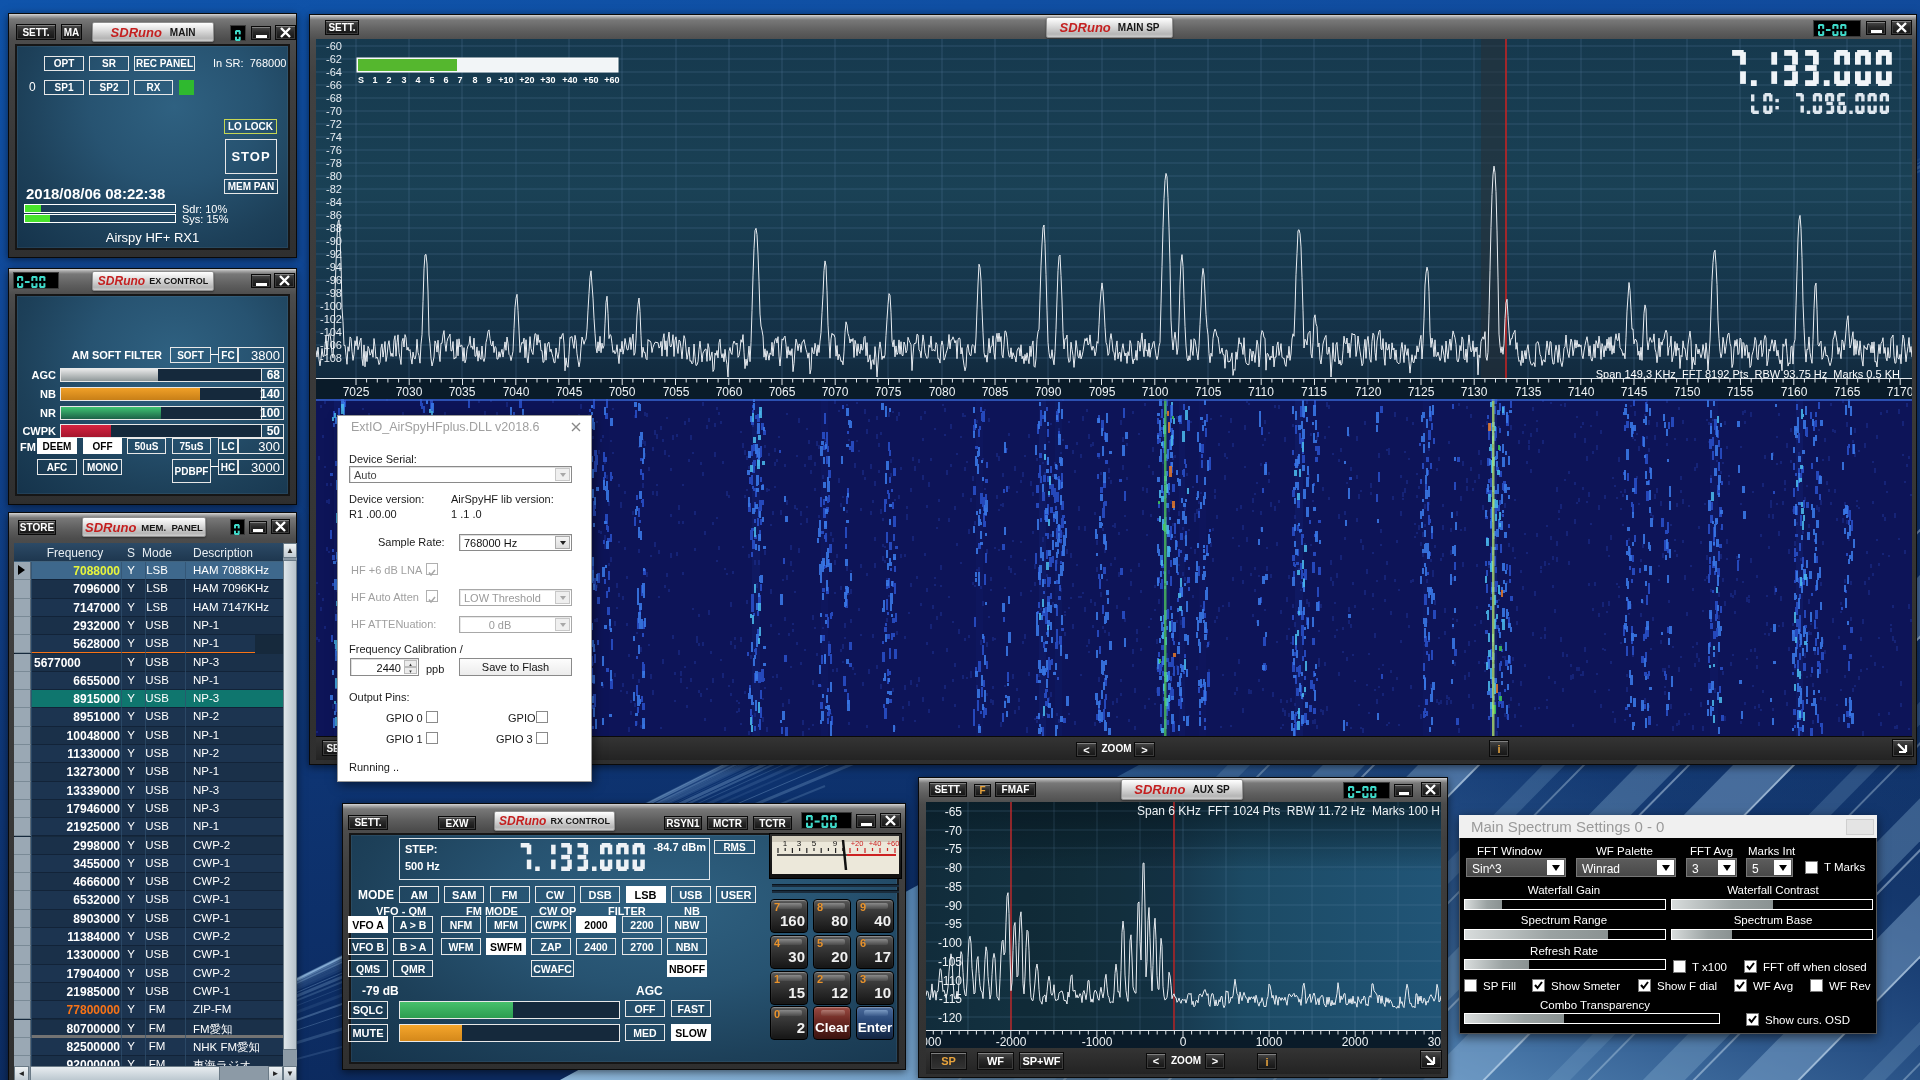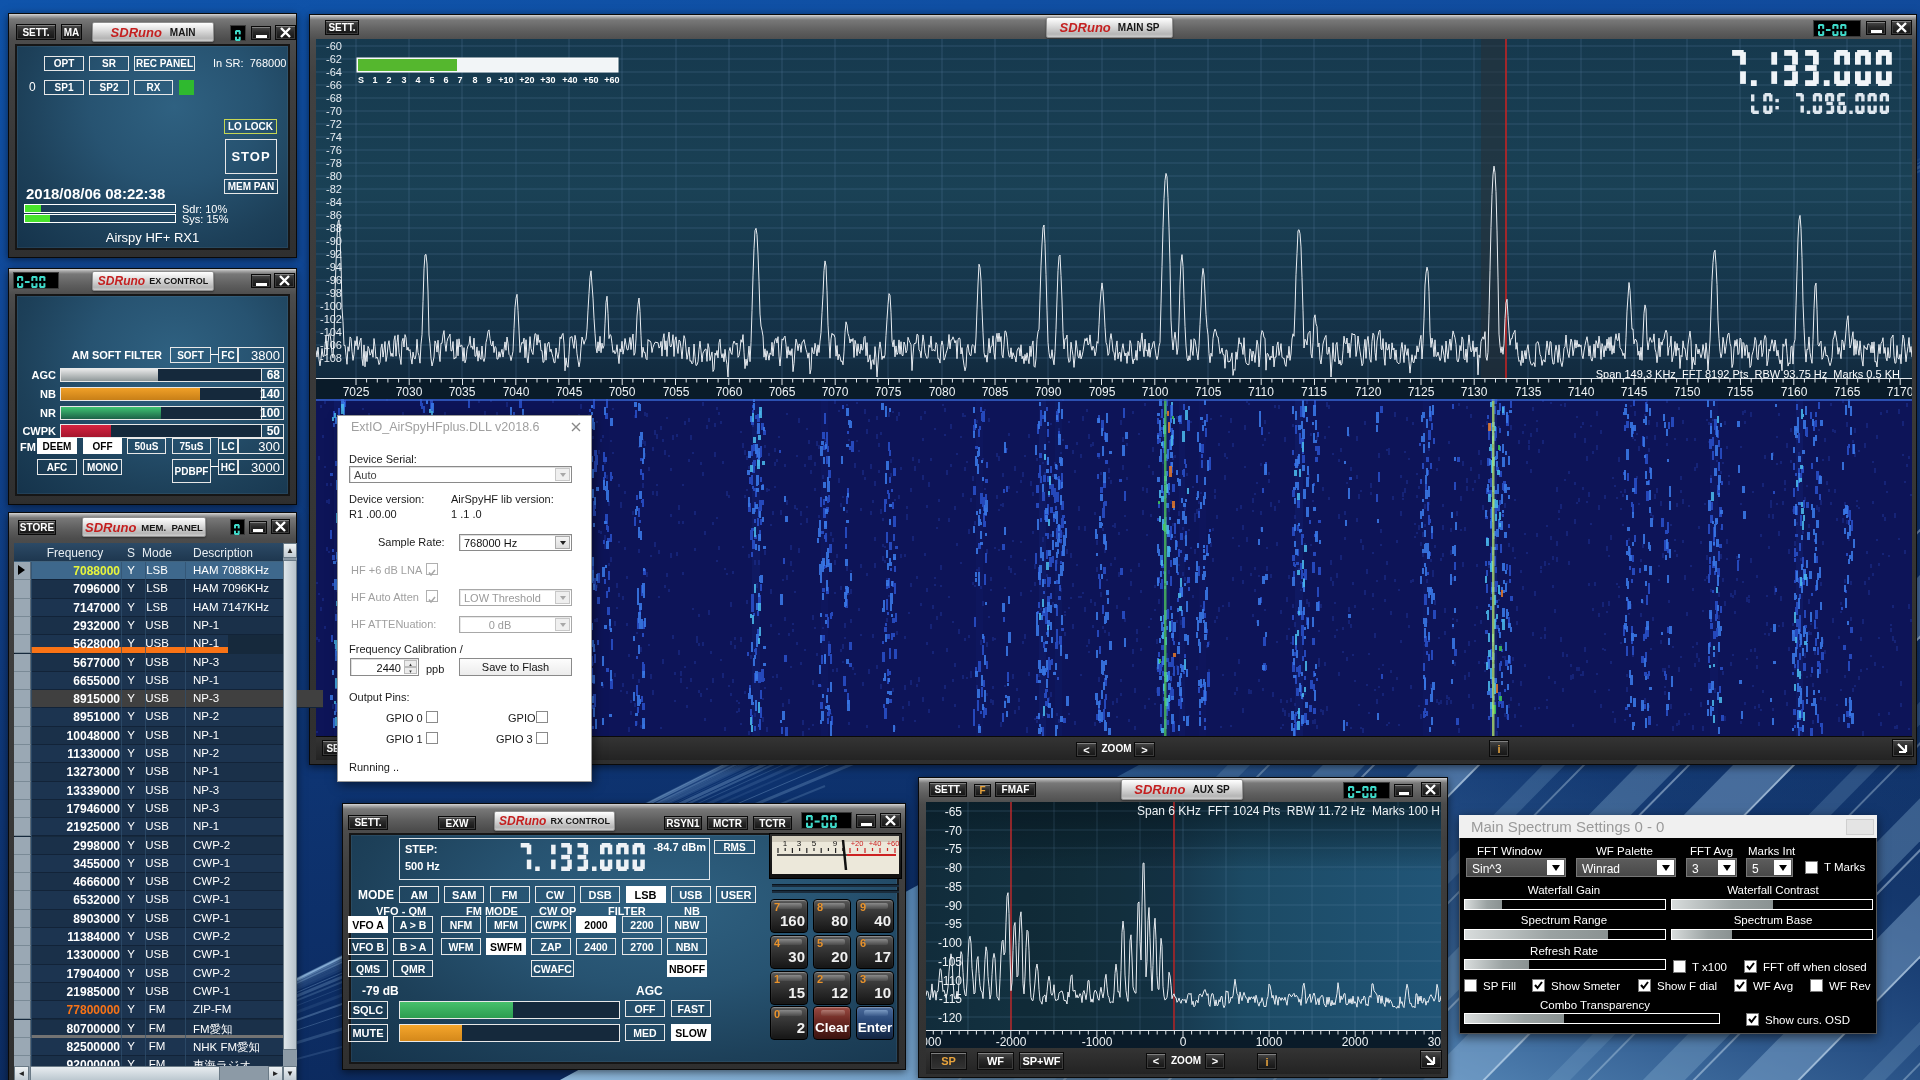--- a/index.html
+++ b/index.html
@@ -541,42 +541,42 @@
         <div style="left:125px;top:2px;width:36px;font-size:11.5px;color:#fff;text-align:center">LSB</div>
         <div style="left:179px;top:2px;width:94px;font-size:11.5px;color:#fff;white-space:nowrap">HAM 7147KHz</div>
       </div>
       <div style="left:14px;top:616.9px;width:269px;height:18.3px;background:#1a3049;border-bottom:1px solid #122338">
         <div style="left:0;top:0;width:17px;height:18.3px;background:#9aa8b4;border-right:1px solid #5a6a78;border-bottom:1px solid #7a8a96"></div>
         <div style="left:20px;top:2px;width:86px;font-size:12px;font-weight:bold;color:#ffffff;text-align:right">2932000</div>
         <div style="left:105px;top:2px;width:24px;font-size:11.5px;color:#fff;text-align:center">Y</div>
         <div style="left:125px;top:2px;width:36px;font-size:11.5px;color:#fff;text-align:center">USB</div>
         <div style="left:179px;top:2px;width:94px;font-size:11.5px;color:#fff;white-space:nowrap">NP-1</div>
       </div>
-      <div style="left:14px;top:635.2px;width:214px;height:18.3px;background:#1c3450;border-bottom:6px solid #f97316">
+      <div style="left:14px;top:635.2px;width:241px;height:18.3px;background:#1c3450;border-bottom:1px solid #f97316">
         <div style="left:0;top:0;width:17px;height:18.3px;background:#9aa8b4;border-right:1px solid #5a6a78;border-bottom:1px solid #7a8a96"></div>
         <div style="left:20px;top:2px;width:86px;font-size:12px;font-weight:bold;color:#ffffff;text-align:right">5628000</div>
         <div style="left:105px;top:2px;width:24px;font-size:11.5px;color:#fff;text-align:center">Y</div>
         <div style="left:125px;top:2px;width:36px;font-size:11.5px;color:#fff;text-align:center">USB</div>
         <div style="left:179px;top:2px;width:94px;font-size:11.5px;color:#fff;white-space:nowrap">NP-1</div>
       </div>
       <div style="left:14px;top:653.5px;width:269px;height:18.3px;background:#1a3049;border-bottom:1px solid #122338">
         <div style="left:0;top:0;width:17px;height:18.3px;background:#9aa8b4;border-right:1px solid #5a6a78;border-bottom:1px solid #7a8a96"></div>
-        <div style="left:20px;top:2px;width:86px;font-size:12px;font-weight:bold;color:#ffffff;text-align:right">5677000</div>
+        <div style="left:20px;top:2px;width:86px;font-size:12px;font-weight:bold;color:#ffffff;">5677000</div>
         <div style="left:105px;top:2px;width:24px;font-size:11.5px;color:#fff;text-align:center">Y</div>
         <div style="left:125px;top:2px;width:36px;font-size:11.5px;color:#fff;text-align:center">USB</div>
         <div style="left:179px;top:2px;width:94px;font-size:11.5px;color:#fff;white-space:nowrap">NP-3</div>
       </div>
       <div style="left:14px;top:671.8px;width:269px;height:18.3px;background:#1c3450;border-bottom:1px solid #122338">
         <div style="left:0;top:0;width:17px;height:18.3px;background:#9aa8b4;border-right:1px solid #5a6a78;border-bottom:1px solid #7a8a96"></div>
         <div style="left:20px;top:2px;width:86px;font-size:12px;font-weight:bold;color:#ffffff;text-align:right">6655000</div>
         <div style="left:105px;top:2px;width:24px;font-size:11.5px;color:#fff;text-align:center">Y</div>
         <div style="left:125px;top:2px;width:36px;font-size:11.5px;color:#fff;text-align:center">USB</div>
         <div style="left:179px;top:2px;width:94px;font-size:11.5px;color:#fff;white-space:nowrap">NP-1</div>
       </div>
-      <div style="left:14px;top:690.1px;width:309px;height:18.3px;background:#404040;border-bottom:1px solid #122338">
+      <div style="left:14px;top:690.1px;width:269px;height:18.3px;background:#0f766e;border-bottom:1px solid #122338">
         <div style="left:0;top:0;width:17px;height:18.3px;background:#9aa8b4;border-right:1px solid #5a6a78;border-bottom:1px solid #7a8a96"></div>
         <div style="left:20px;top:2px;width:86px;font-size:12px;font-weight:bold;color:#ffffff;text-align:right">8915000</div>
         <div style="left:105px;top:2px;width:24px;font-size:11.5px;color:#fff;text-align:center">Y</div>
         <div style="left:125px;top:2px;width:36px;font-size:11.5px;color:#fff;text-align:center">USB</div>
         <div style="left:179px;top:2px;width:94px;font-size:11.5px;color:#fff;white-space:nowrap">NP-3</div>
       </div>
       <div style="left:14px;top:708.4px;width:269px;height:18.3px;background:#1c3450;border-bottom:1px solid #122338">
         <div style="left:0;top:0;width:17px;height:18.3px;background:#9aa8b4;border-right:1px solid #5a6a78;border-bottom:1px solid #7a8a96"></div>
         <div style="left:20px;top:2px;width:86px;font-size:12px;font-weight:bold;color:#ffffff;text-align:right">8951000</div>
         <div style="left:105px;top:2px;width:24px;font-size:11.5px;color:#fff;text-align:center">Y</div>

